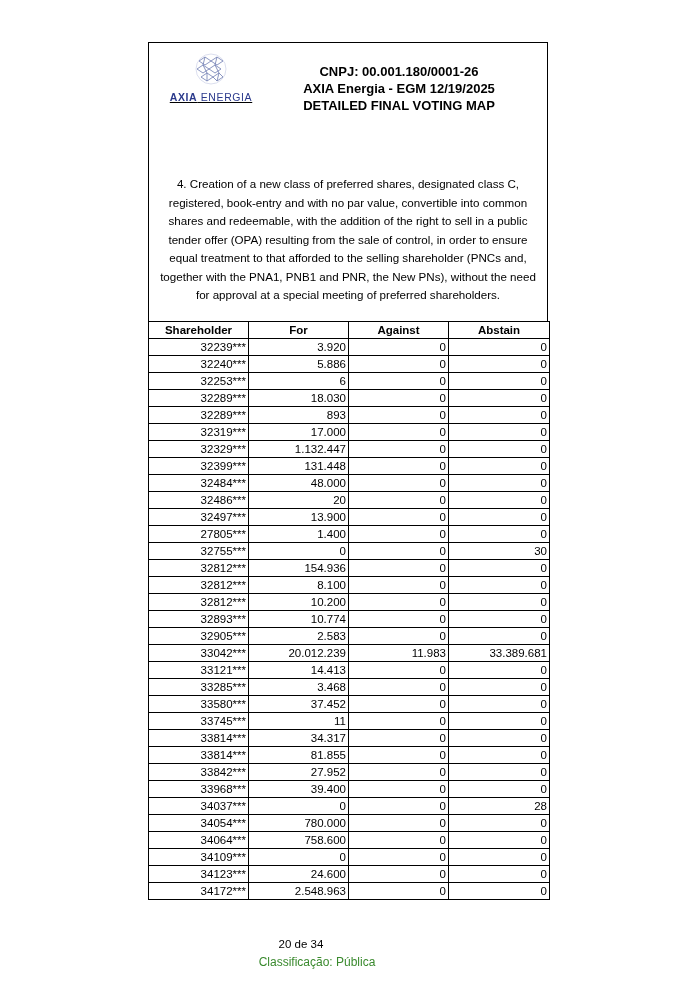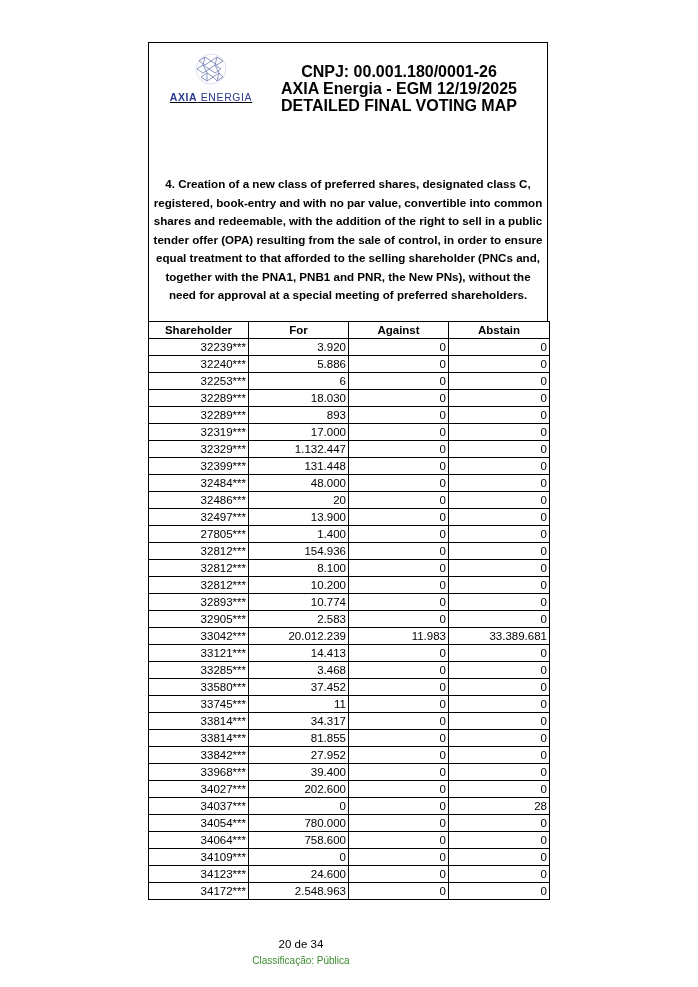--- a/index.html
+++ b/index.html
@@ -4,30 +4,30 @@
 <style>
   html, body { margin: 0; padding: 0; background: #ffffff; }
   body { width: 698px; height: 987px; position: relative; font-family: "Liberation Sans", sans-serif; color: #000; }
   .page { position: absolute; left: 0; top: 0; width: 698px; height: 987px; }
   .frame { position: absolute; left: 148px; top: 42px; width: 398px; border: 1.5px solid #000; border-bottom: none; }
   .header-box { position: relative; height: 278px; border-bottom: 1.5px solid #000; }
   .logo { position: absolute; left: 12px; top: 8px; width: 100px; height: 60px; text-align: center; text-decoration: underline; }
   .logo svg { display: block; margin: 0 auto; }
   .logo-text { font-size: 10.5px; letter-spacing: 0.6px; color: #2b3a8c; margin-top: 2px; white-space: nowrap; }
   .logo-text b { font-weight: bold; }
-  .title-block { position: absolute; left: 120px; top: 20px; width: 260px; text-align: center; font-weight: bold; font-size: 16px; line-height: 17px; }
-  .resolution { position: absolute; left: 4px; right: 4px; top: 132px; text-align: center; font-weight: bold; font-size: 11.6px; line-height: 18.5px; }
+  .title-block { position: absolute; left: 120px; top: 20px; width: 260px; text-align: center; font-weight: bold; font-size: 13px; line-height: 17px; }
+  .resolution { position: absolute; left: 4px; right: 4px; top: 132px; text-align: center; font-weight: normal; font-size: 11.6px; line-height: 18.5px; }
   table { border-collapse: collapse; width: 401px; position: absolute; left: 148px; top: 321px; table-layout: fixed; }
   th, td { border: 1px solid #000; height: 16px; padding: 0 2px; font-size: 11.5px; line-height: 15px; white-space: nowrap; overflow: hidden; }
   th { font-weight: bold; text-align: center; }
   td.sh { text-align: right; }
   td.num { text-align: right; }
   .footer { position: absolute; left: 0; width: 602px; text-align: center; }
   .page-num { top: 938px; font-size: 11.5px; }
-  .classification { top: 955px; font-size: 10px; color: #3a8a2e; }
+  .classification { top: 955px; font-size: 12px; color: #3a8a2e; margin-left: 16px; }
 </style>
 </head>
 <body>
 
 <div class="page">
   <div class="frame">
     <div class="header-box">
       <div class="logo">
         <svg width="44" height="38" viewBox="0 0 44 38">
           <g stroke="#4a5a9e" stroke-width="0.8" fill="none" opacity="0.8">
@@ -132,20 +132,26 @@
           <td class="num">0</td>
           <td class="num">0</td>
         </tr>
         <tr>
           <td class="sh">27805***</td>
           <td class="num">1.400</td>
           <td class="num">0</td>
           <td class="num">0</td>
         </tr>
         <tr>
+          <td class="sh">32755***</td>
+          <td class="num">0</td>
+          <td class="num">0</td>
+          <td class="num">30</td>
+        </tr>
+        <tr>
           <td class="sh">32812***</td>
           <td class="num">154.936</td>
           <td class="num">0</td>
           <td class="num">0</td>
         </tr>
         <tr>
           <td class="sh">32812***</td>
           <td class="num">8.100</td>
           <td class="num">0</td>
           <td class="num">0</td>
@@ -216,26 +222,20 @@
           <td class="num">0</td>
           <td class="num">0</td>
         </tr>
         <tr>
           <td class="sh">33968***</td>
           <td class="num">39.400</td>
           <td class="num">0</td>
           <td class="num">0</td>
         </tr>
         <tr>
-          <td class="sh">34027***</td>
-          <td class="num">202.600</td>
-          <td class="num">0</td>
-          <td class="num">0</td>
-        </tr>
-        <tr>
           <td class="sh">34037***</td>
           <td class="num">0</td>
           <td class="num">0</td>
           <td class="num">28</td>
         </tr>
         <tr>
           <td class="sh">34054***</td>
           <td class="num">780.000</td>
           <td class="num">0</td>
           <td class="num">0</td>

